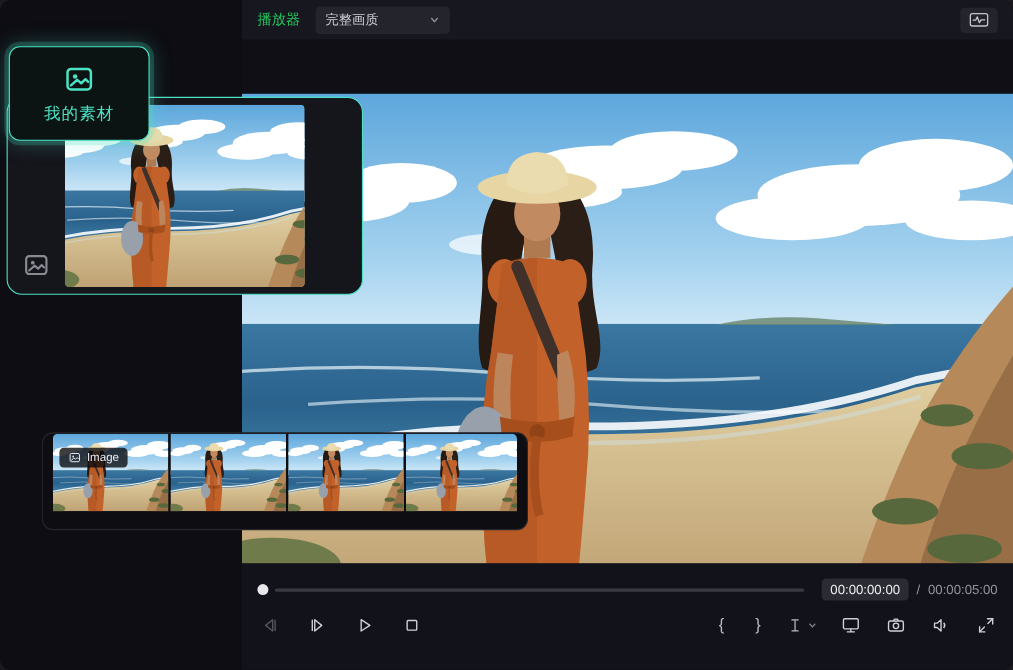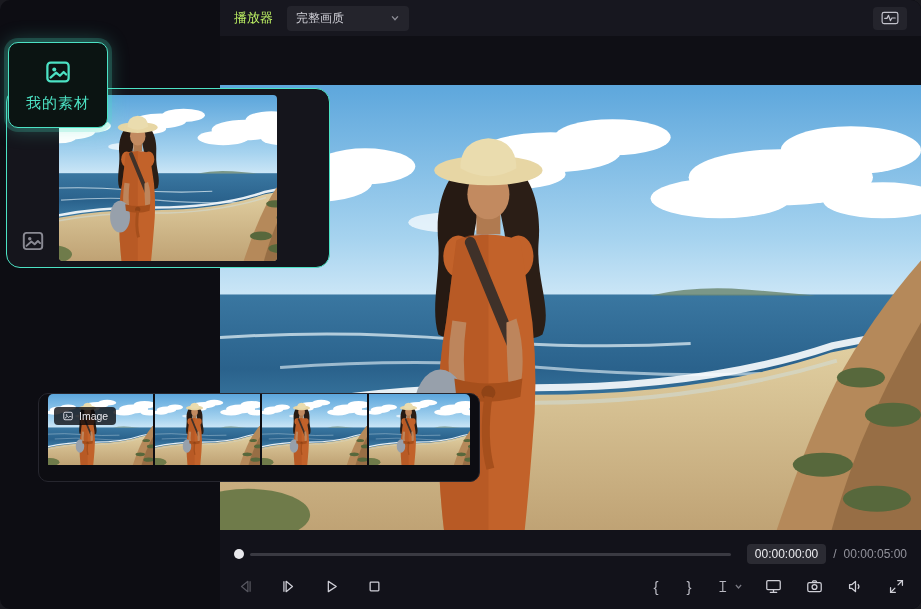--- a/index.html
+++ b/index.html
@@ -5,52 +5,52 @@
   :root{
     --accent:#4ce2c4; --bg:#0d0d13; --panel:#15151c; --toolbar:#17171f; --control-bg:#12121a;
   }
   *{margin:0;padding:0;box-sizing:border-box;}
   html,body{background:#1a1a20;font-family:"Liberation Sans",sans-serif;}
   .stage{position:relative;width:921px;height:609px;background:var(--bg);border-radius:10px;overflow:hidden;}
 
   
   .player-panel{position:absolute;left:220px;top:0;right:0;bottom:0;background:#0f0f15;}
   .topbar{height:36px;display:flex;align-items:center;gap:14px;padding:0 14px;background:var(--toolbar);}
-  .player-title{color:#bef264;font-size:13px;}
+  .player-title{color:#22c55e;font-size:13px;}
   .quality-dropdown{display:flex;align-items:center;justify-content:space-between;width:122px;height:25px;
     padding:0 9px;background:#24242c;border:none;border-radius:4px;color:#cfcfd6;font-size:12px;cursor:pointer;font-family:inherit;gap:28px;}
   .quality-dropdown svg{width:10px;height:10px;color:#8d8d96;}
   .pulse-btn{margin-left:auto;width:34px;height:23px;border:none;border-radius:4px;background:#24242c;
     display:flex;align-items:center;justify-content:center;color:#c3c3cc;cursor:pointer;}
   .pulse-btn svg{width:18px;height:14px;}
 
   .preview{position:absolute;left:0;right:0;top:85px;height:445px;overflow:hidden;background:#000;}
   .scene{width:100%;height:100%;display:block;}
 
   
-  .controls{position:absolute;left:0;right:0;bottom:0;height:79px;background:var(--control-bg);margin-top:24px;}
+  .controls{position:absolute;left:0;right:0;bottom:0;height:97px;background:var(--control-bg);margin-top:24px;}
   .progress-row{display:flex;align-items:center;padding:14px 14px 0 14px;}
   .playhead-dot{width:10px;height:10px;border-radius:50%;background:#e8e8ec;flex:none;cursor:pointer;}
   .progress-track{flex:1;height:3px;margin-left:6px;background:#3a3a42;border-radius:2px;cursor:pointer;}
   .time-group{display:flex;align-items:center;gap:7px;margin-left:16px;font-size:12px;color:#93939c;white-space:nowrap;}
   .time-chip{background:#2b2b33;color:#ececf0;padding:3px 8px;border-radius:4px;}
   .transport-row{display:flex;align-items:center;padding:11px 14px 0 14px;}
   .t-left{display:flex;align-items:center;gap:21px;}
   .t-right{display:flex;align-items:center;gap:19px;margin-left:auto;}
   .icon-btn{background:none;border:none;padding:0;width:22px;height:22px;display:flex;align-items:center;justify-content:center;
     color:#cfcfd7;cursor:pointer;}
   .icon-btn.dim{color:#55555e;}
   .icon-btn svg{width:19px;height:19px;}
   .brace-btn{background:none;border:none;color:#b9b9c2;font-size:15px;cursor:pointer;width:14px;font-family:inherit;}
   .combo-btn{display:flex;align-items:center;gap:2px;background:none;border:none;color:#b9b9c2;cursor:pointer;padding:0;}
   .combo-btn .main-ic{width:17px;height:17px;}
   .combo-btn .chev{width:9px;height:9px;color:#7b7b84;}
 
   
-  .media-chip{position:absolute;left:8px;top:42px;width:100px;height:86px;background:#0b1412;
+  .media-chip{position:absolute;left:8px;top:42px;width:128px;height:86px;background:#0b1412;
     border:1px solid var(--accent);border-radius:10px;z-index:5;display:flex;flex-direction:column;
     align-items:center;justify-content:center;gap:7px;cursor:pointer;
     box-shadow:0 0 0 4px rgba(76,226,196,.20),0 0 20px rgba(76,226,196,.35);}
   .media-chip svg{width:30px;height:30px;color:var(--accent);}
   .media-chip .chip-label{color:var(--accent);font-size:15px;letter-spacing:1px;}
 
   .media-panel{position:absolute;left:6px;top:88px;width:324px;height:180px;background:var(--panel);
     border:1.5px solid var(--accent);border-radius:14px;z-index:3;}
   .panel-rail-icon{position:absolute;left:13px;bottom:13px;width:26px;height:26px;color:#8a8a93;}
   .thumb-large{position:absolute;left:52px;top:6px;width:218px;height:166px;border-radius:4px;overflow:hidden;cursor:pointer;}

